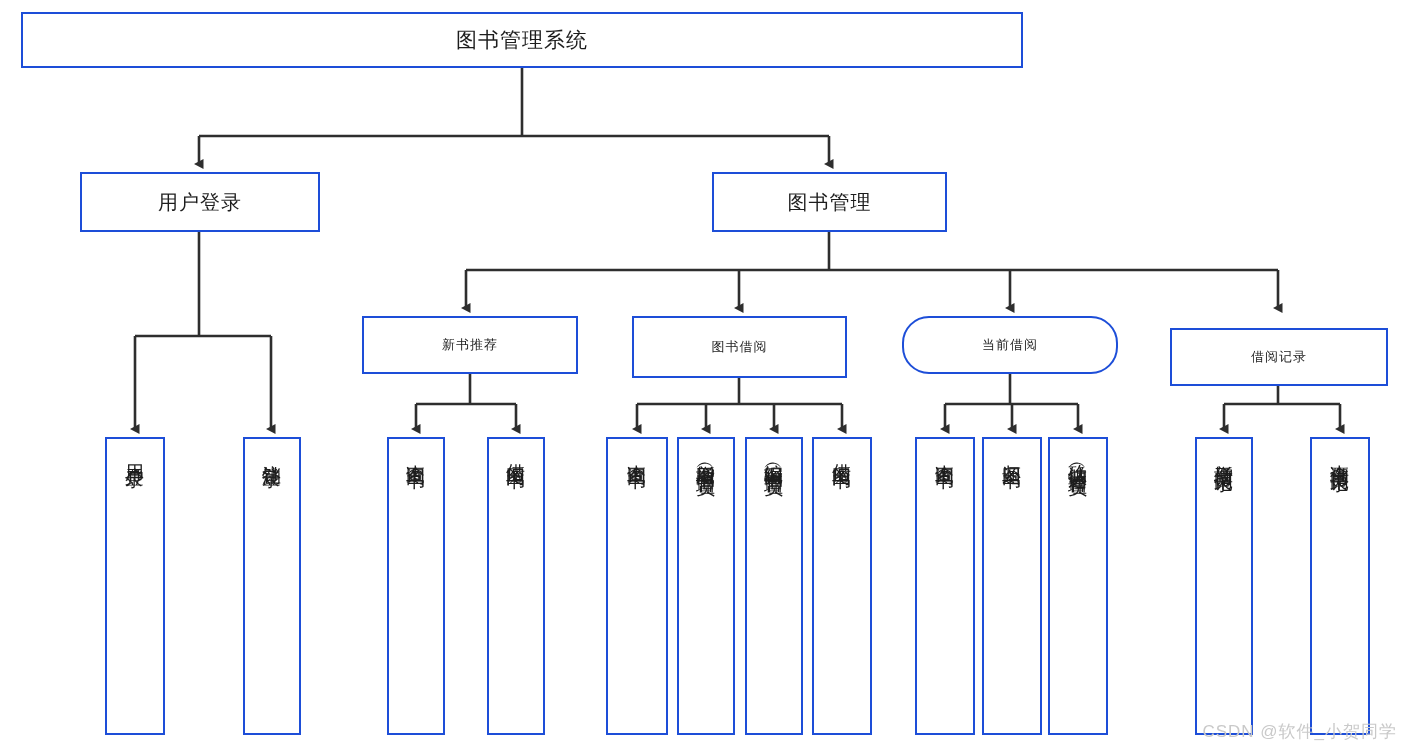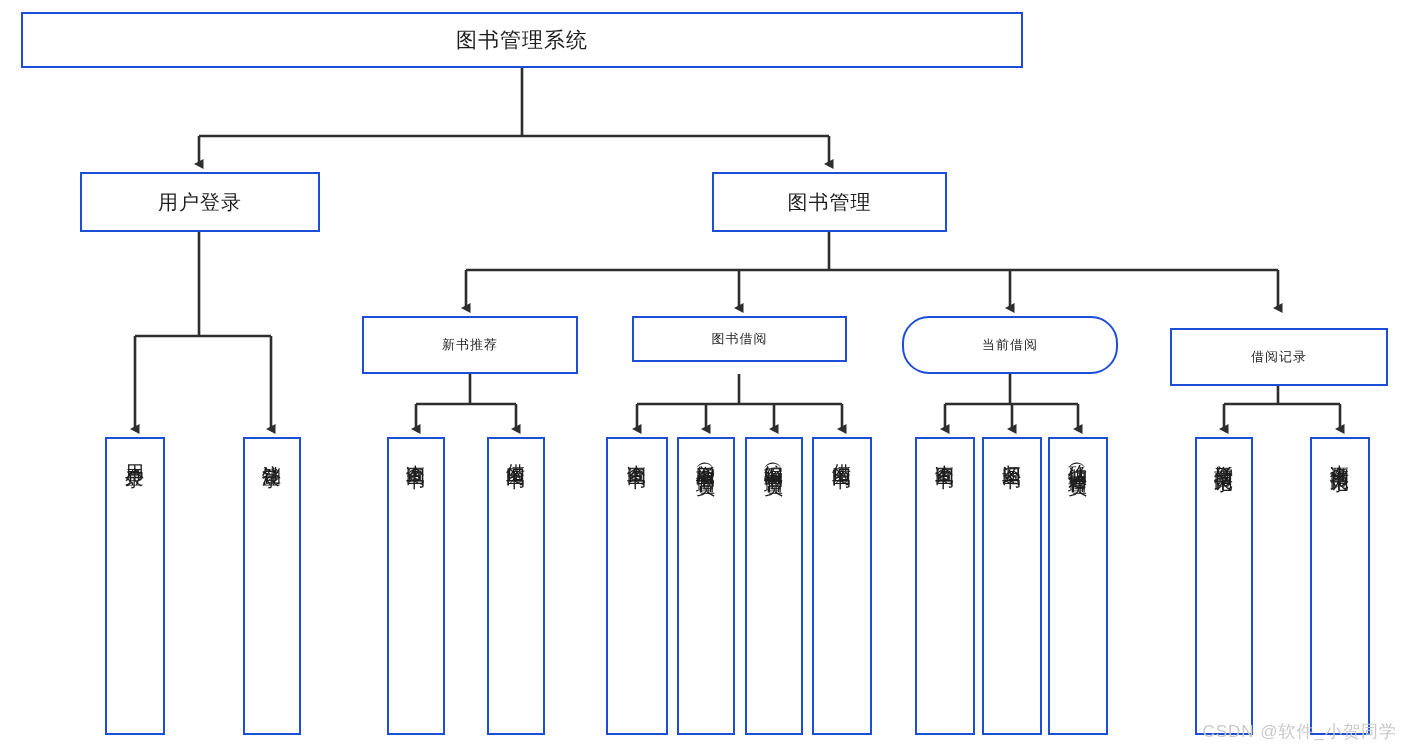--- a/index.html
+++ b/index.html
@@ -134,21 +134,21 @@
   <div class="node level1" style="left:80px; top:172px; width:240px; height:60px;">
     <span class="htext">用户登录</span>
   </div>
   <div class="node level1" style="left:712px; top:172px; width:235px; height:60px;text-align:center;">
     <span class="htext">图书管理</span>
   </div>
 
   <div class="node level2" style="left:362px; top:316px; width:216px; height:58px;">
     <span class="htext">新书推荐</span>
   </div>
-  <div class="node level2" style="left:632px; top:316px; width:215px; height:46px;align-items:center;">
+  <div class="node level2" style="left:632px; top:316px; width:215px; height:62px;align-items:center;">
     <span class="htext">图书借阅</span>
   </div>
   <div class="node level2" style="left:902px; top:316px; width:216px; height:58px;border-radius:27px;">
     <span class="htext">当前借阅</span>
   </div>
   <div class="node level2" style="left:1170px; top:328px; width:218px; height:58px;">
     <span class="htext">借阅记录</span>
   </div>
 
   <div class="node leaf" style="left:105px; top:437px; width:60px; height:298px;">

